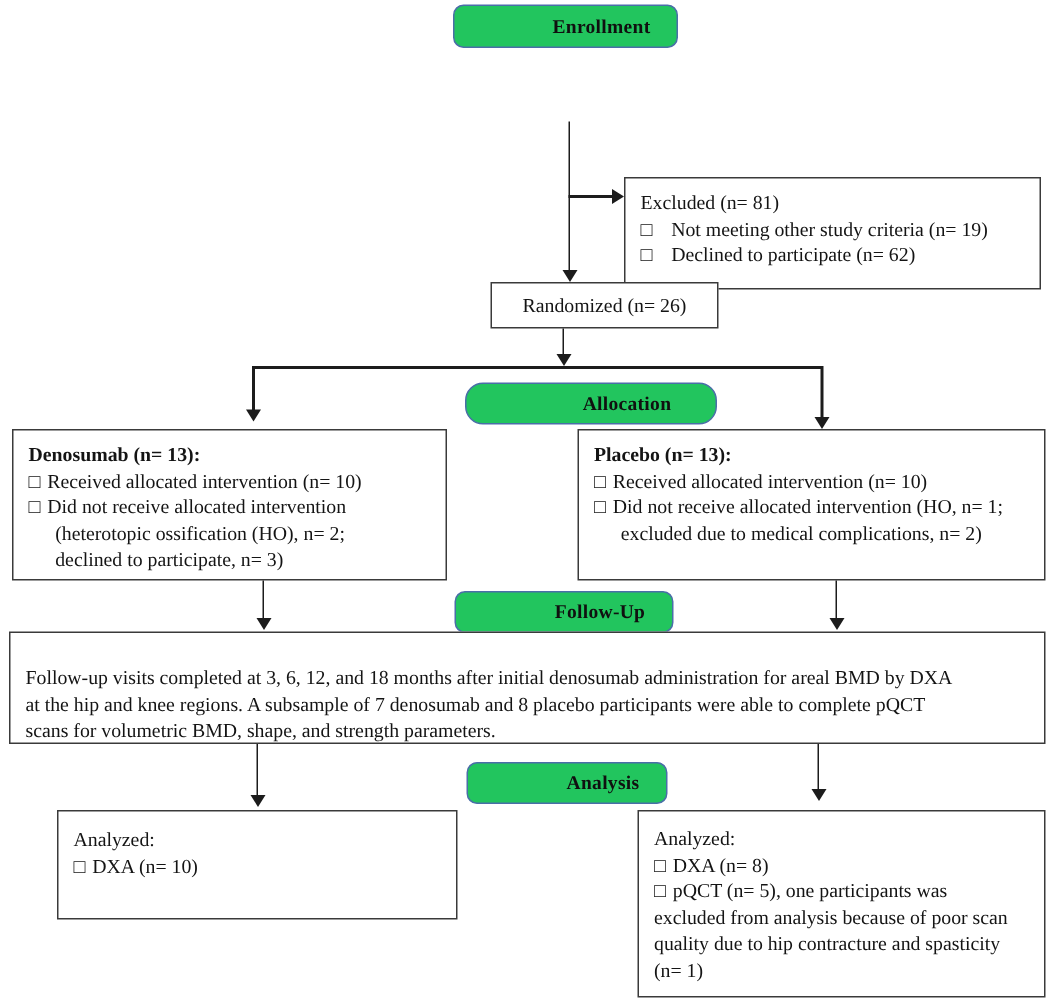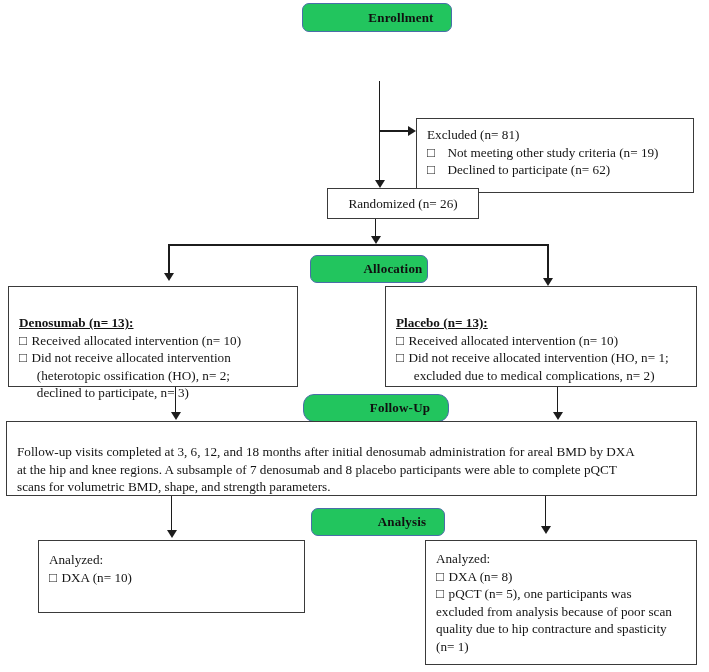--- a/index.html
+++ b/index.html
@@ -68,22 +68,20 @@
   .arrow-right {
     position: absolute;
     width: 0;
     height: 0;
     border-top: 5px solid transparent;
     border-bottom: 5px solid transparent;
     border-left: 8px solid #1c1c1c;
   }
   .hdr-u {
     font-weight: bold;
-    text-decoration: underline;
-    margin-top: 20px;
   }
   .li {
     display: block;
     white-space: nowrap;
   }
   .li-ind {
     display: block;
     padding-left: 1.35em;
   }
   .bul {
@@ -127,21 +125,21 @@
   <div class="arrow-down" style="left:370.5px; top:236px;"></div>
 
   <div class="line hline" style="left:168px; top:244px; width:380px;"></div>
 
   <div class="line vline" style="left:168px; top:244px; height:33px;"></div>
   <div class="arrow-down" style="left:164px; top:273px;"></div>
 
   <div class="line vline" style="left:547px; top:244px; height:38px;"></div>
   <div class="arrow-down" style="left:543px; top:278px;"></div>
 
-  <div class="pill" style="left:310px; top:255px; width:118px; height:28px;">
+  <div class="pill" style="left:310px; top:255px; width:168px; height:28px;border-radius:12px;">
     <span>Allocation</span>
   </div>
 
   <div class="box box-text" style="left:8px; top:286px; width:290px; height:101px;">
     <span class="li hdr-u">Denosumab (n= 13):</span>
     <span class="li"><span class="bul">□</span><span>Received allocated intervention (n= 10)</span></span>
     <span class="li"><span class="bul">□</span><span>Did not receive allocated intervention</span></span>
     <span class="li-ind">(heterotopic ossification (HO), n= 2;</span>
     <span class="li-ind">declined to participate, n= 3)</span>
   </div>
@@ -151,21 +149,21 @@
     <span class="li"><span class="bul">□</span><span>Received allocated intervention (n= 10)</span></span>
     <span class="li"><span class="bul">□</span><span>Did not receive allocated intervention (HO, n= 1;</span></span>
     <span class="li-ind">excluded due to medical complications, n= 2)</span>
   </div>
 
   <div class="line vline" style="left:174.5px; top:387px; height:29px;"></div>
   <div class="arrow-down" style="left:170.5px; top:412px;"></div>
   <div class="line vline" style="left:556.5px; top:387px; height:29px;"></div>
   <div class="arrow-down" style="left:552.5px; top:412px;"></div>
 
-  <div class="pill" style="left:303px; top:394px; width:146px; height:28px;border-radius:11px;">
+  <div class="pill" style="left:303px; top:394px; width:146px; height:28px;">
     <span>Follow-Up</span>
   </div>
 
   <div class="box box-text" style="left:6px; top:421px; width:691px; height:75px; padding:21px 10px;">
     <span class="wrap-line">Follow-up visits completed at 3, 6, 12, and 18 months after initial denosumab administration for areal BMD by DXA</span>
     <span class="wrap-line">at the hip and knee regions.  A subsample of 7 denosumab and 8 placebo participants were able to complete pQCT</span>
     <span class="wrap-line">scans for volumetric BMD, shape, and strength parameters.</span>
   </div>
 
   <div class="line vline" style="left:170.5px; top:496px; height:38px;"></div>

